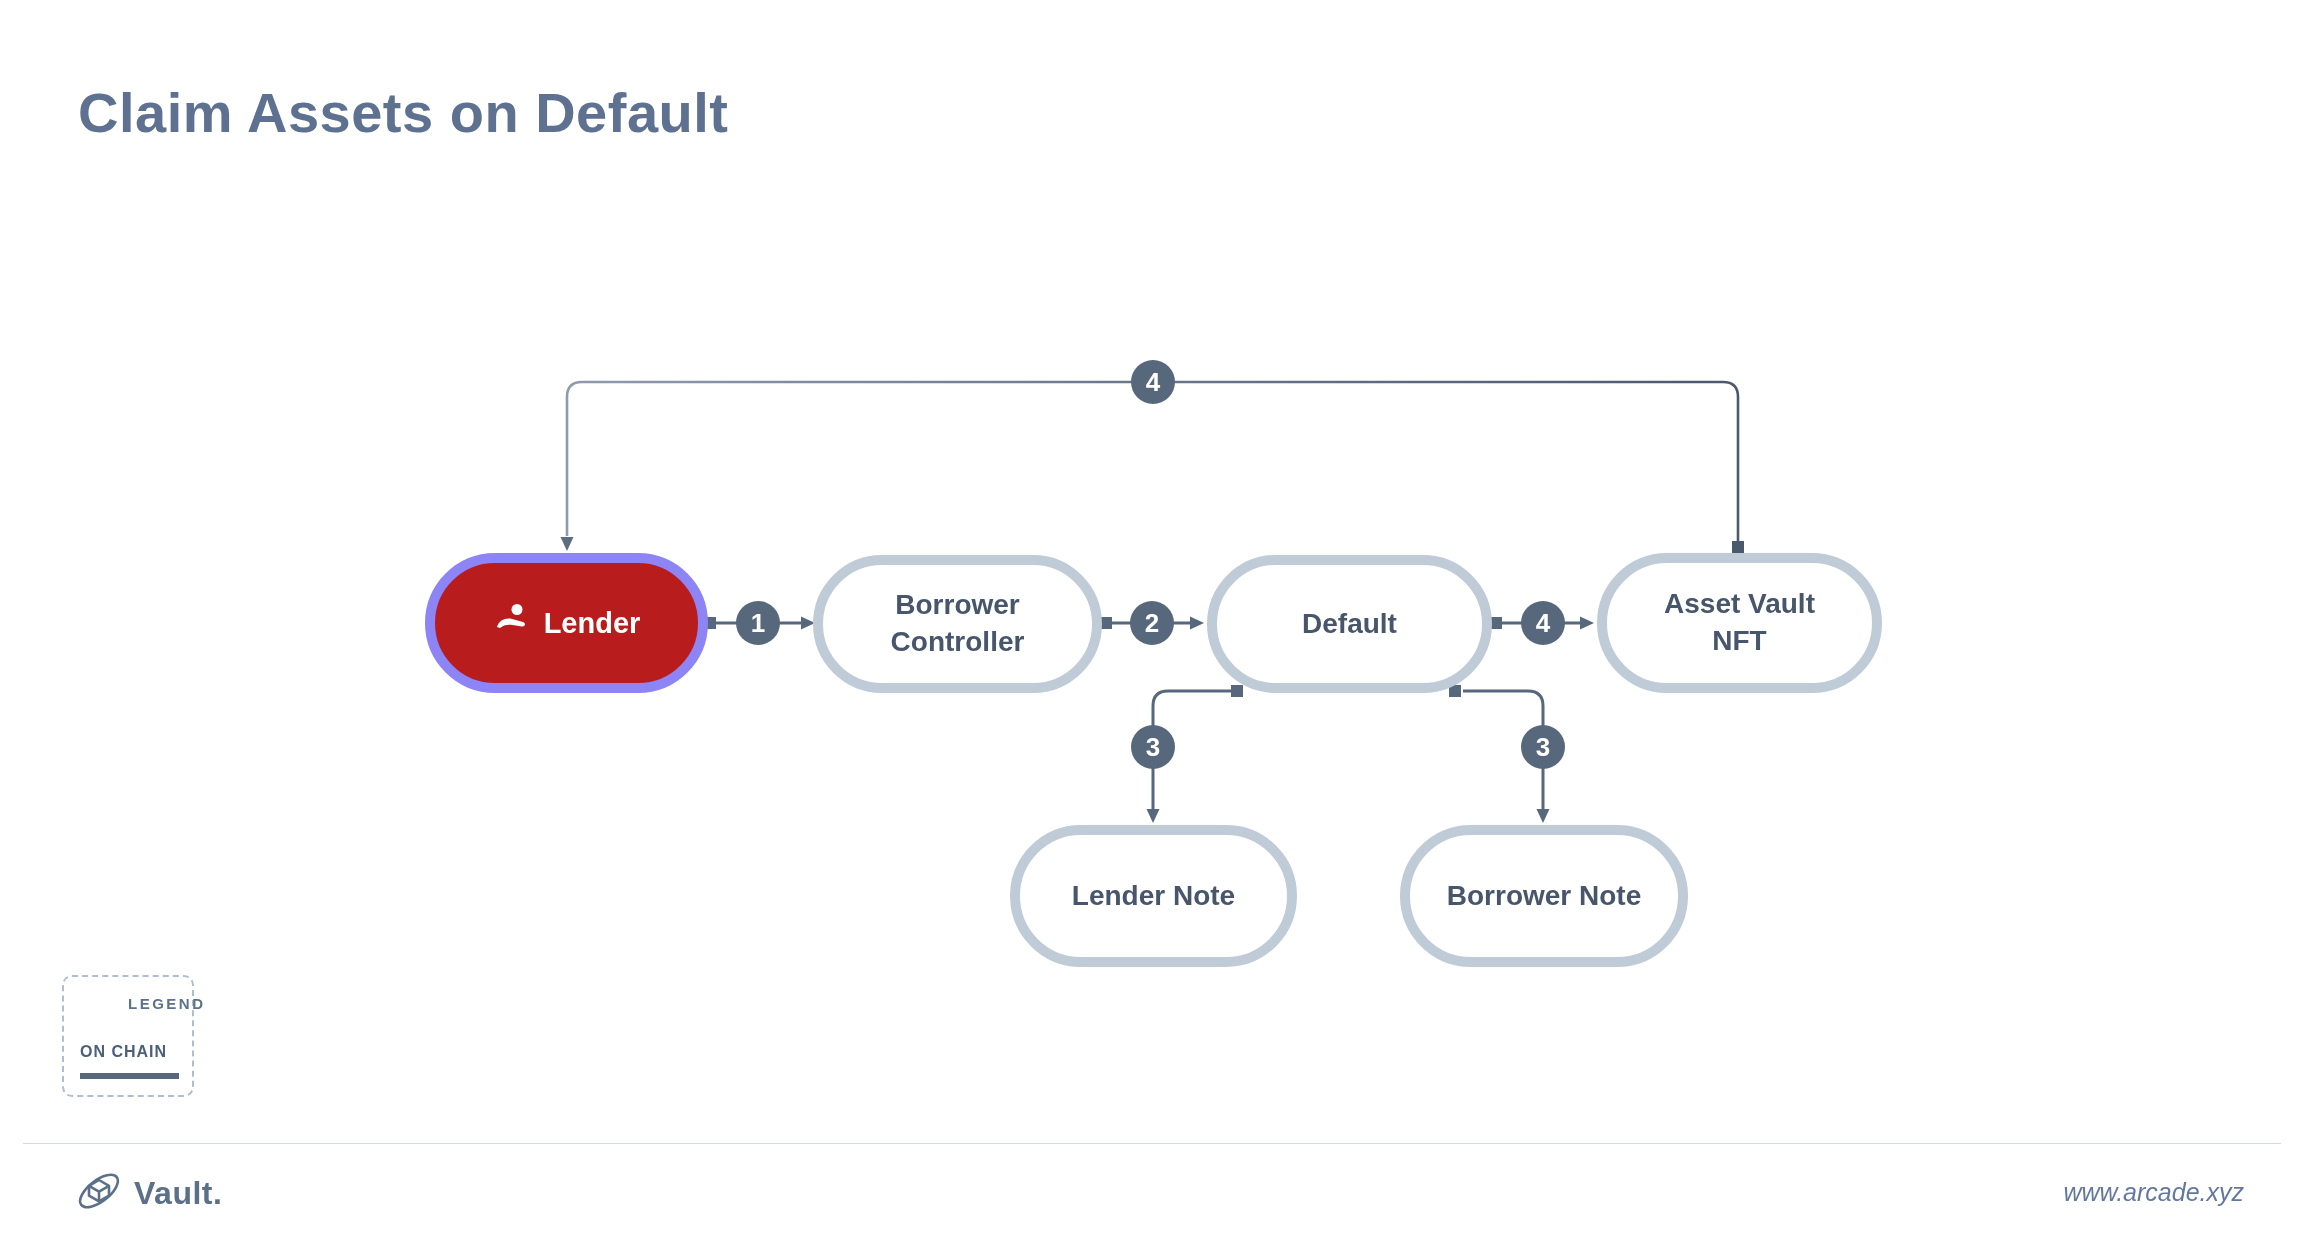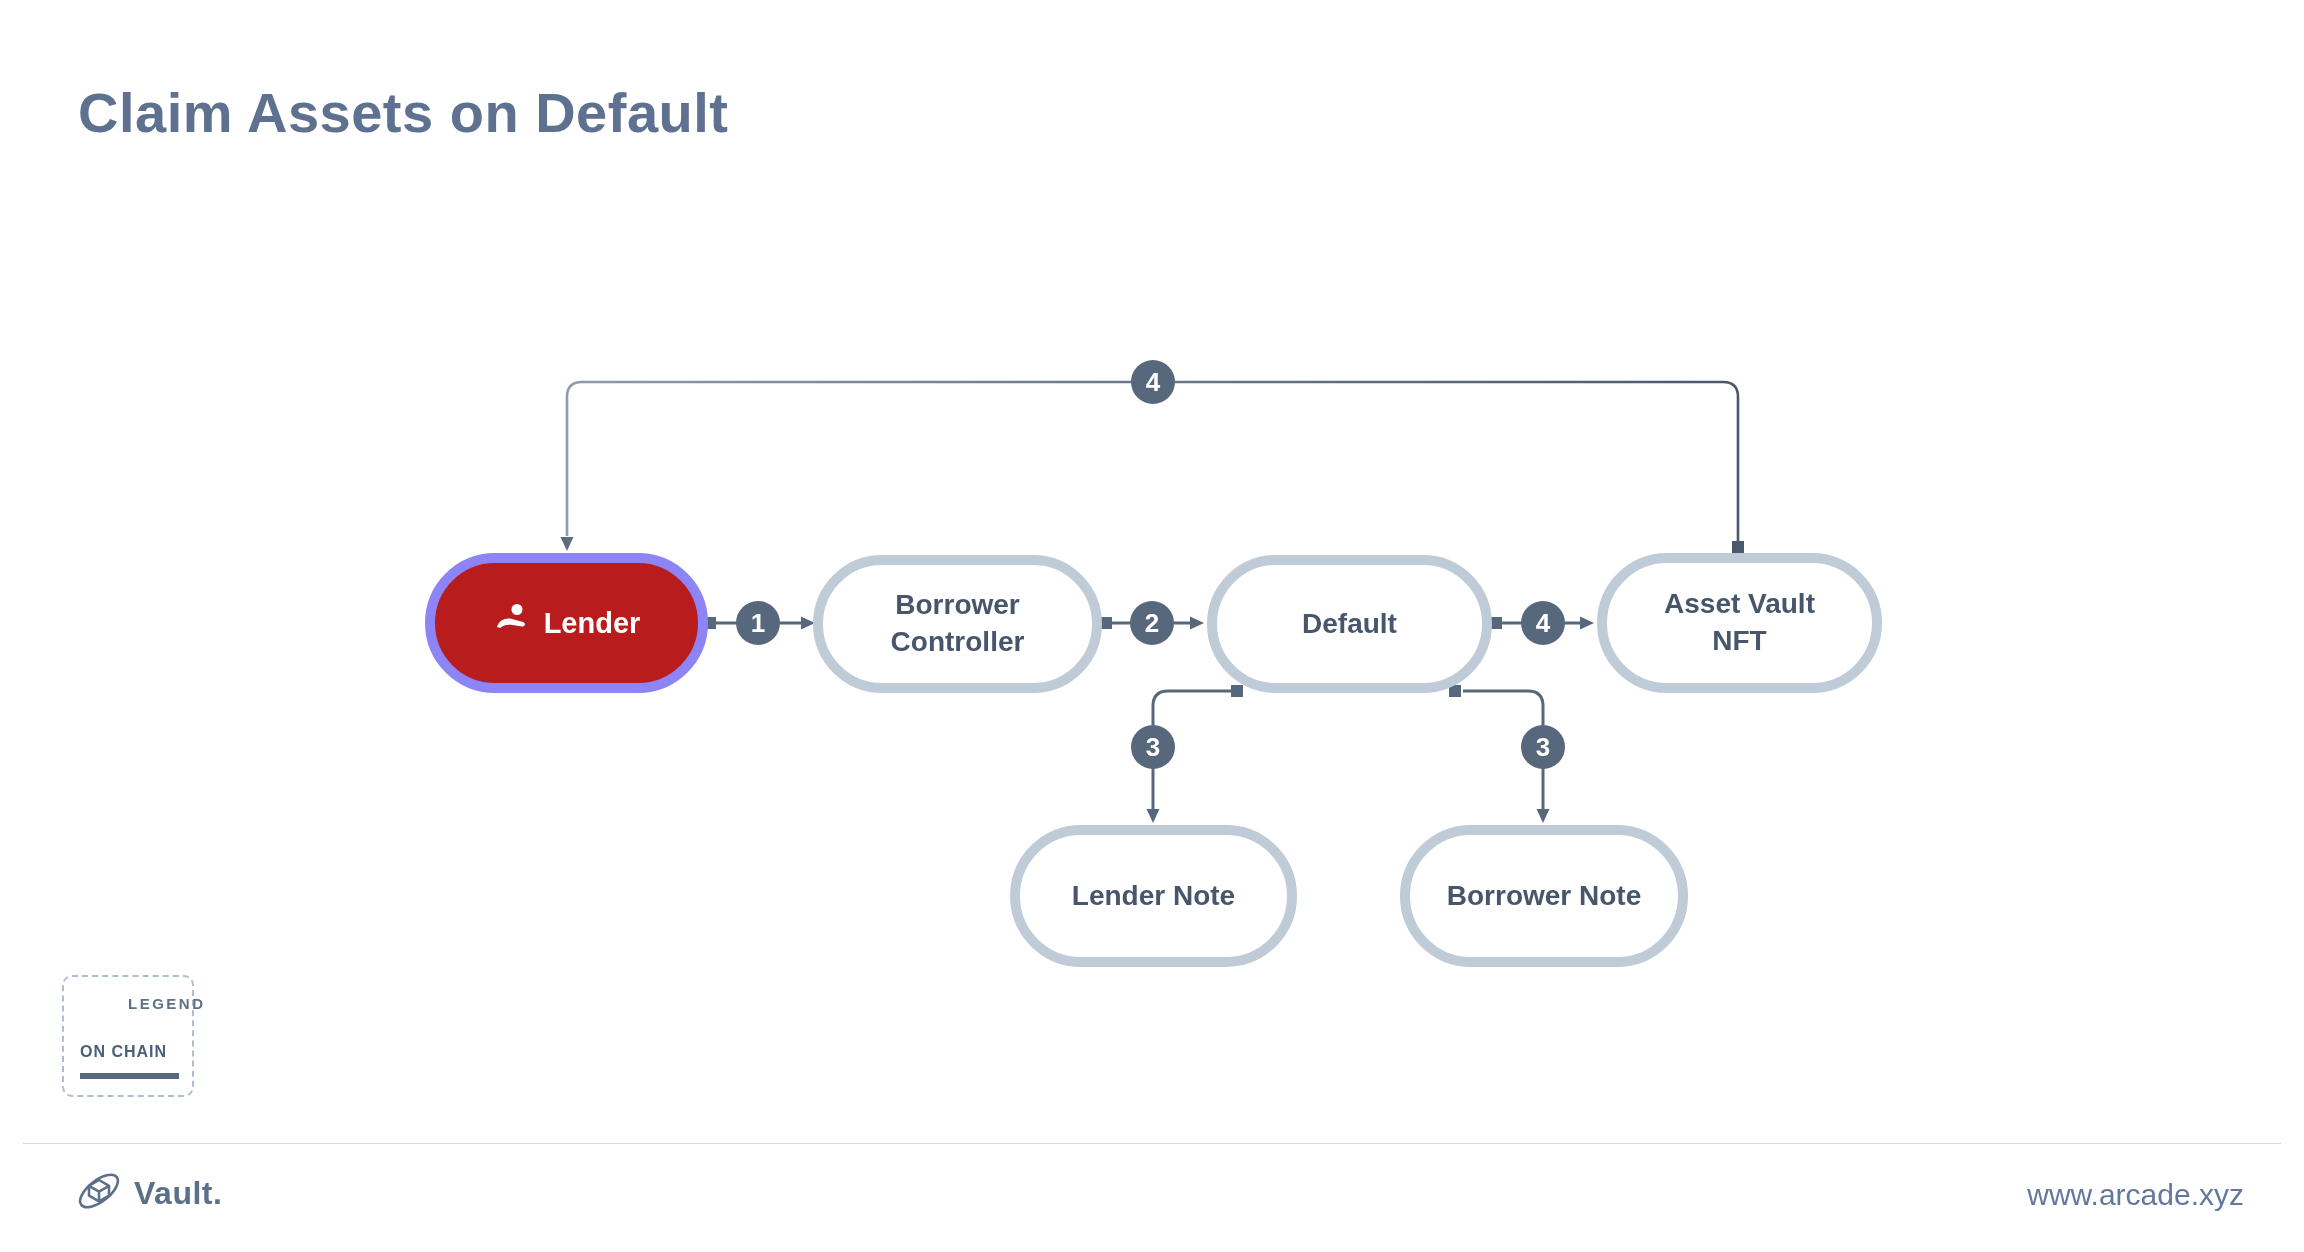--- a/index.html
+++ b/index.html
@@ -22,21 +22,21 @@
           border:2px dashed #aebdd2;border-radius:10px;}
   .legend-title{position:absolute;left:16px;top:18px;font-size:15px;font-weight:bold;
                 letter-spacing:2.5px;color:#5d7189;margin-left:48px;}
   .legend-onchain{position:absolute;left:16px;top:66px;font-size:16px;font-weight:bold;
                   letter-spacing:1px;color:#4a607b;}
   .legend-swatch{position:absolute;left:16px;top:96px;width:99px;height:6px;background:#57687d;}
 
   .footer-divider{position:absolute;left:23px;right:23px;top:1143px;height:1px;background:#d6dade;}
   .brand{position:absolute;left:74px;top:1167px;display:flex;align-items:center;gap:10px;}
   .brand-text{font-size:32px;font-weight:bold;color:#5b7089;letter-spacing:.5px;}
-  .site-url{position:absolute;right:60px;top:1178px;font-size:30px;color:#64789e;}
+  .site-url{position:absolute;right:60px;top:1178px;font-size:25px;font-style:italic;color:#64789e;}
 </style>
 </head>
 <body>
 
 <div class="canvas">
 
   <h1 class="page-title">Claim Assets on Default</h1>
 
   <svg class="wires" viewBox="0 0 2304 1252" fill="none">
     <defs>

